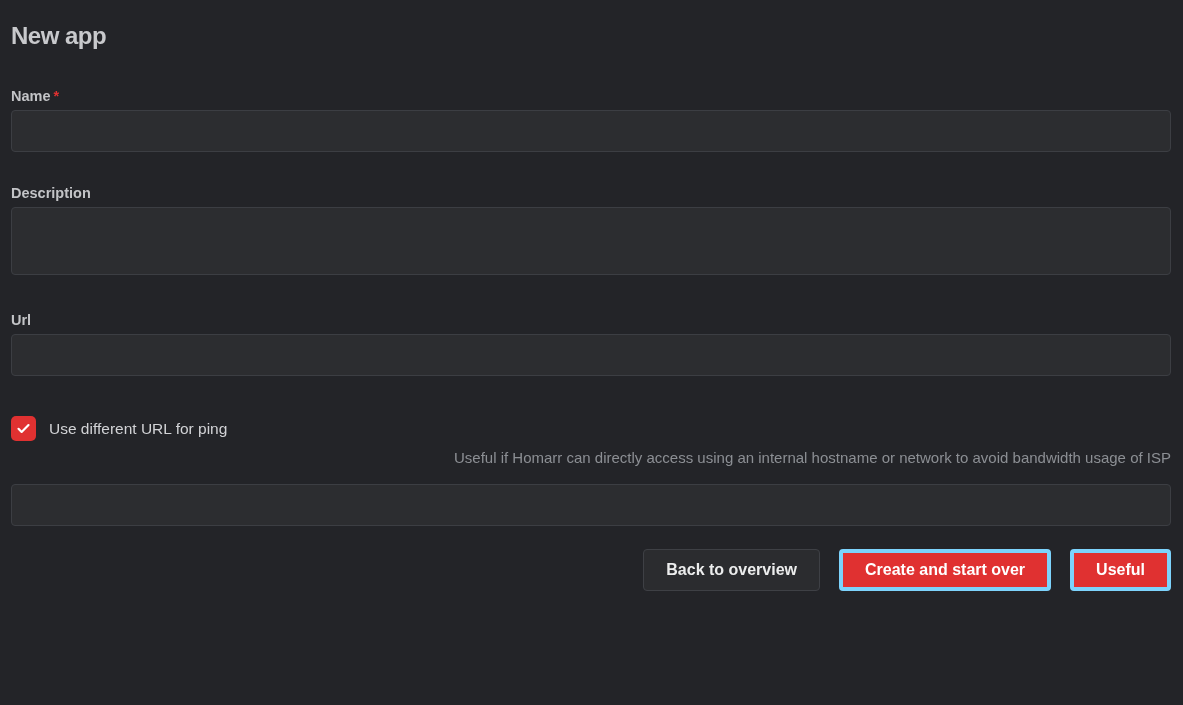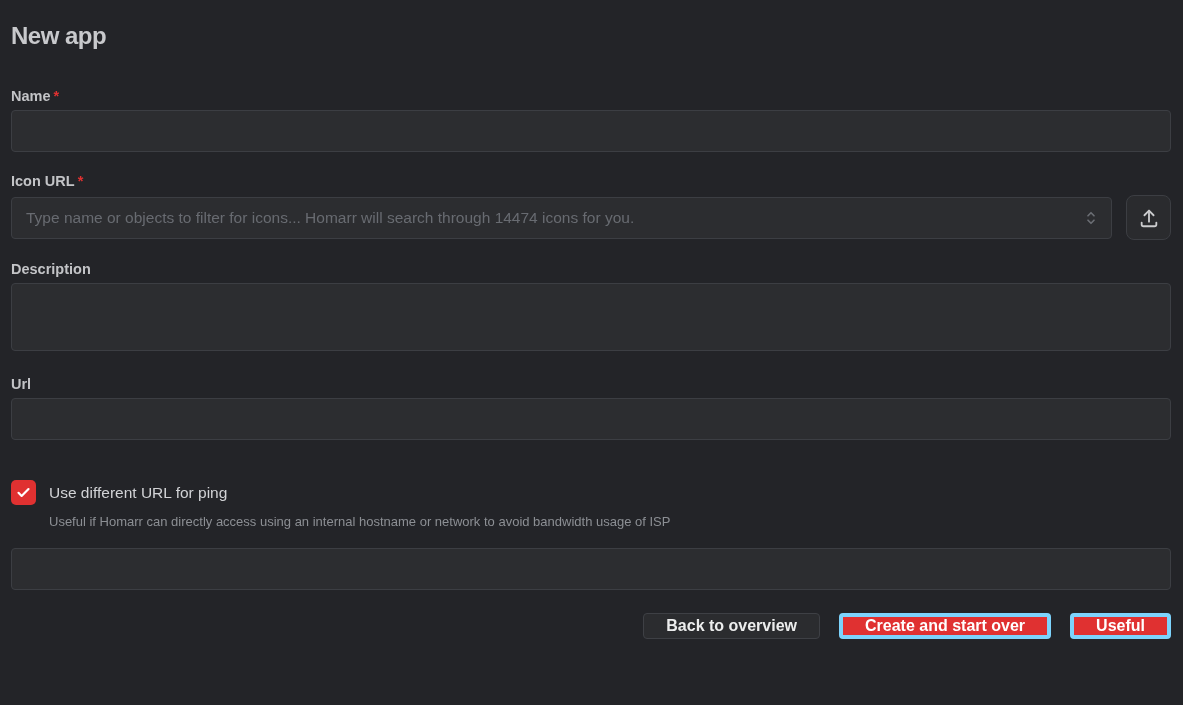--- a/index.html
+++ b/index.html
@@ -12,21 +12,21 @@
   }
   .container { padding: 13px 12px 0 11px; }
 
   .page-title {
     margin: 0 0 27px 0;
     font-size: 24px; line-height: 46px;
     font-weight: 700; letter-spacing: -0.5px;
     color: #c8c9cc;
   }
 
-  .group { margin-bottom: 19px; }
+  .group { margin-bottom: 31px; }
   .group.url-group { margin-bottom: 40px; }
 
   .field-label {
     display: block;
     margin-bottom: 4px;
     font-size: 14.5px; line-height: 20px;
     font-weight: 600;
     color: #c3c4c7;
   }
   .req { color: #e03131; margin-left: 3px; font-weight: 600; }
@@ -71,32 +71,33 @@
     background: #e03131;
     border-radius: 5px;
     display: flex; align-items: center; justify-content: center;
     cursor: pointer;
   }
   .checkbox svg { width: 15px; height: 15px; color: #ffffff; }
   .checkbox-label { font-size: 15.5px; color: #d2d3d6; cursor: pointer; }
 
   .helper-text {
     margin: 8px 0 0 38px;
-    font-size: 13px; line-height: 17px;
+    font-size: 15px; line-height: 17px;
     color: #8c8f94;
+    text-align: right;
   }
   .ping-input-wrap { margin-top: 18px; }
 
   .actions {
     margin-top: 23px;
     display: flex; justify-content: flex-end; align-items: center;
     gap: 19px;
   }
   .btn {
-    height: 26px;
+    height: 42px;
     padding: 0 22px;
     border-radius: 4px;
     font-family: "Liberation Sans", sans-serif;
     font-size: 16px; font-weight: 700;
     cursor: pointer;
   }
   .btn-secondary {
     background: #2b2c2f;
     border: 1px solid #3e4045;
     color: #eceded;
@@ -113,40 +114,20 @@
 <div class="container">
 
   <h1 class="page-title">New app</h1>
 
   <div class="group">
     <label class="field-label"><span>Name</span><span class="req">*</span>
     </label>
     <input class="text-input" type="text" value="" style="">
   </div>
 
-  <div class="group">
-    <label class="field-label"><span>Icon URL</span><span class="req">*</span>
-    </label>
-    <div class="icon-row">
-      <div class="select-wrap">
-        <input class="text-input" type="text" placeholder="Type name or objects to filter for icons... Homarr will search through 14474 icons for you." style="">
-        <svg class="selector-icon" viewBox="0 0 24 24" fill="none" stroke="currentColor" stroke-width="2.2" stroke-linecap="round" stroke-linejoin="round">
-          <path d="M8 9l4 -4l4 4"></path>
-          <path d="M16 15l-4 4l-4 -4"></path>
-        </svg>
-      </div>
-      <button class="upload-btn">
-        <svg viewBox="0 0 24 24" fill="none" stroke="currentColor" stroke-width="2" stroke-linecap="round" stroke-linejoin="round">
-          <path d="M4 17v2a2 2 0 0 0 2 2h12a2 2 0 0 0 2 -2v-2"></path>
-          <path d="M7 9l5 -5l5 5"></path>
-          <path d="M12 4v12"></path>
-        </svg>
-      </button>
-    </div>
-  </div>
 
   <div class="group">
     <label class="field-label">Description</label>
     <textarea class="text-area" style=""></textarea>
   </div>
 
   <div class="group url-group">
     <label class="field-label">Url</label>
     <input class="text-input" type="text" value="" style="">
   </div>

